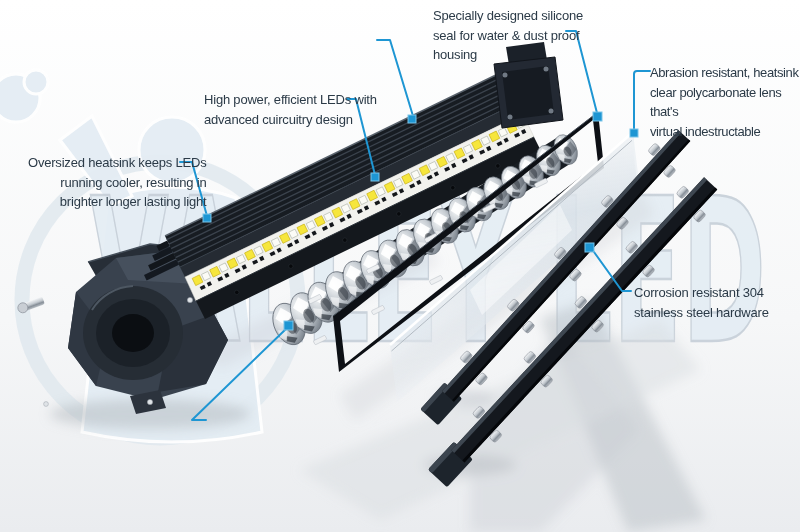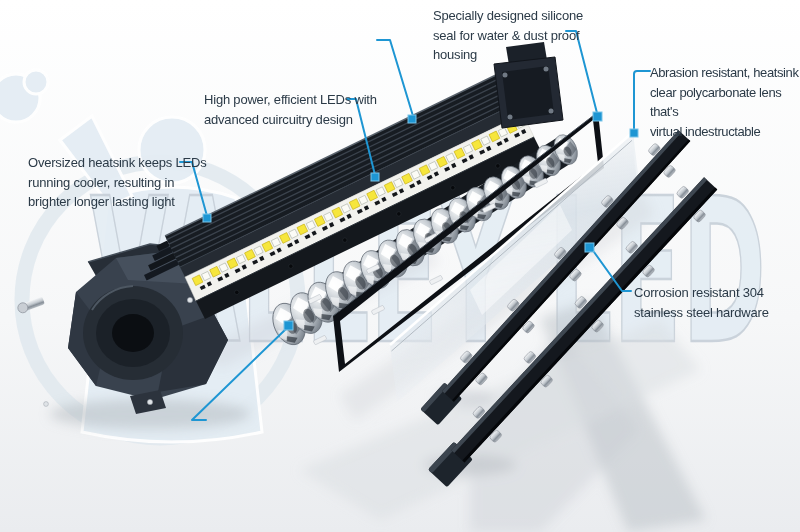--- a/index.html
+++ b/index.html
@@ -22,21 +22,21 @@
   .wm-text{
     fill:var(--watermark-fill);
     stroke:var(--watermark-outline);
     stroke-width:2.5;opacity:0.9;
     font-family:"DejaVu Sans",sans-serif;font-weight:bold;
   }
   .leader{stroke:var(--accent);fill:none;stroke-width:2;stroke-linejoin:round;stroke-linecap:round;}
   .marker{fill:var(--accent);stroke:#7ac4e8;stroke-width:1;}
   #c-housing {left:232px;top:29px;}
   #c-leds    {left:190px;top:90px;margin-left:14px;}
-  #c-heatsink{left:28px; top:153px;}
+  #c-heatsink{left:28px; top:153px;text-align:right;}
   #c-seal    {left:433px;top:6px;}
   #c-lens    {left:650px;top:63px;letter-spacing:-0.4px;}
   #c-hardware{left:634px;top:283px;}
   #c-optics  {left:208px;top:410px;}
 </style>
 </head>
 <body>
 
 <div class="stage">
 

